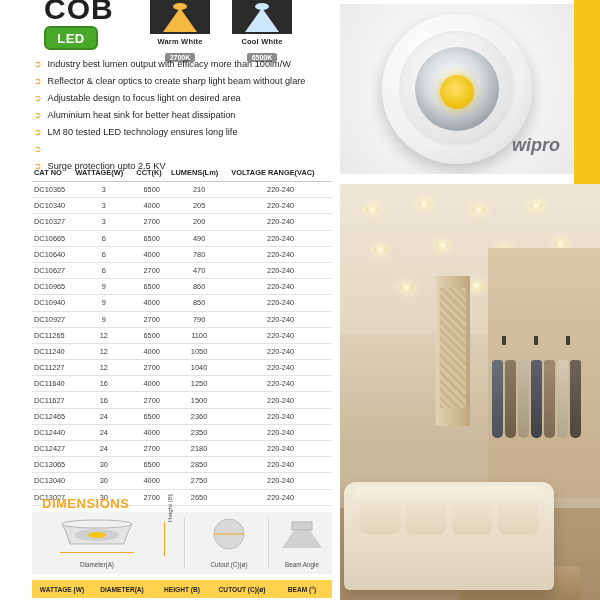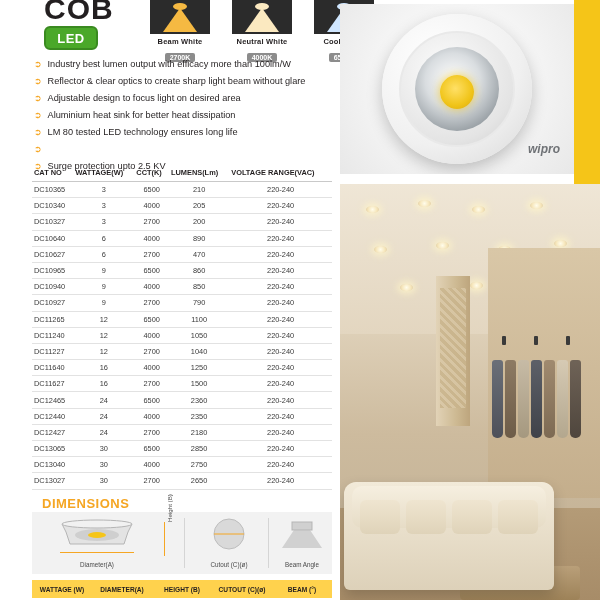--- a/index.html
+++ b/index.html
@@ -123,21 +123,21 @@
     box-shadow:0 0 10px rgba(240,196,25,.8);
   }
   .dl-body{
     position:absolute;left:50%;top:62%;transform:translateX(-50%);
     width:86px;height:46px;border-radius:0 0 14px 14px;
     background:linear-gradient(180deg,#4a4a4a,#2b2b2b);
     z-index:-1;
   }
   .brand{
     position:absolute;right:14px;bottom:18px;
-    font-size:12px;font-weight:bold;color:#6f7276;font-style:italic;
+    font-size:18px;font-weight:bold;color:#6f7276;font-style:italic;
   }
   
   .interior{
     position:absolute;left:340px;top:184px;width:260px;height:416px;
     overflow:hidden;
     background:linear-gradient(180deg,#e8dcc8 0%, #ded0b8 35%, #cdbb9e 60%, #bfae93 100%);
   }
   .ceiling{
     position:absolute;left:0;top:0;width:100%;height:150px;
     background:linear-gradient(180deg,#efe6d6 0%, #e3d6c0 100%);
@@ -201,30 +201,22 @@
 
 <div class="title">COB</div>
 <div class="led-badge">LED</div>
 
 <div class="cct-row">
   <div class="cct">
     <div class="cct-swatch">
       <div class="cct-cone" style="border-bottom-color:#f5b942;"></div>
       <div class="cct-dot" style="background:#f5b942;"></div>
     </div>
-    <div class="cct-label">Beam White</div>
+    <div class="cct-label">Warm White</div>
     <div class="cct-k">2700K</div>
-  </div>
-  <div class="cct">
-    <div class="cct-swatch">
-      <div class="cct-cone" style="border-bottom-color:#fbe9c0;"></div>
-      <div class="cct-dot" style="background:#fbe9c0;"></div>
-    </div>
-    <div class="cct-label">Neutral White</div>
-    <div class="cct-k">4000K</div>
   </div>
   <div class="cct">
     <div class="cct-swatch">
       <div class="cct-cone" style="border-bottom-color:#cfe6ff;"></div>
       <div class="cct-dot" style="background:#cfe6ff;"></div>
     </div>
     <div class="cct-label">Cool White</div>
     <div class="cct-k">6500K</div>
   </div>
 </div>
@@ -285,24 +277,31 @@
         <td class="c">220-240</td>
       </tr>
       <tr>
         <td>DC10327</td>
         <td class="c">3</td>
         <td class="c">2700</td>
         <td class="c">200</td>
         <td class="c">220-240</td>
       </tr>
       <tr>
+        <td>DC10665</td>
+        <td class="c">6</td>
+        <td class="c">6500</td>
+        <td class="c">490</td>
+        <td class="c">220-240</td>
+      </tr>
+      <tr>
         <td>DC10640</td>
         <td class="c">6</td>
         <td class="c">4000</td>
-        <td class="c">890</td>
+        <td class="c">780</td>
         <td class="c">220-240</td>
       </tr>
       <tr>
         <td>DC10627</td>
         <td class="c">6</td>
         <td class="c">2700</td>
         <td class="c">470</td>
         <td class="c">220-240</td>
       </tr>
       <tr>

